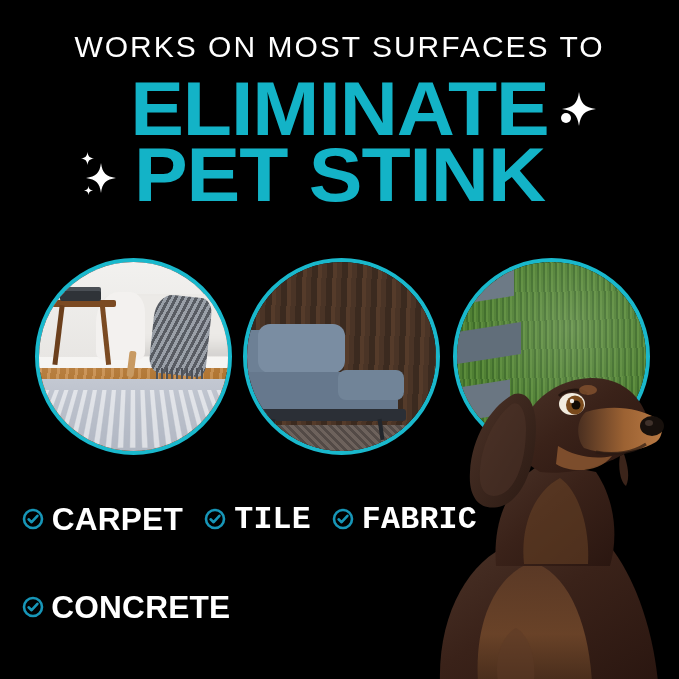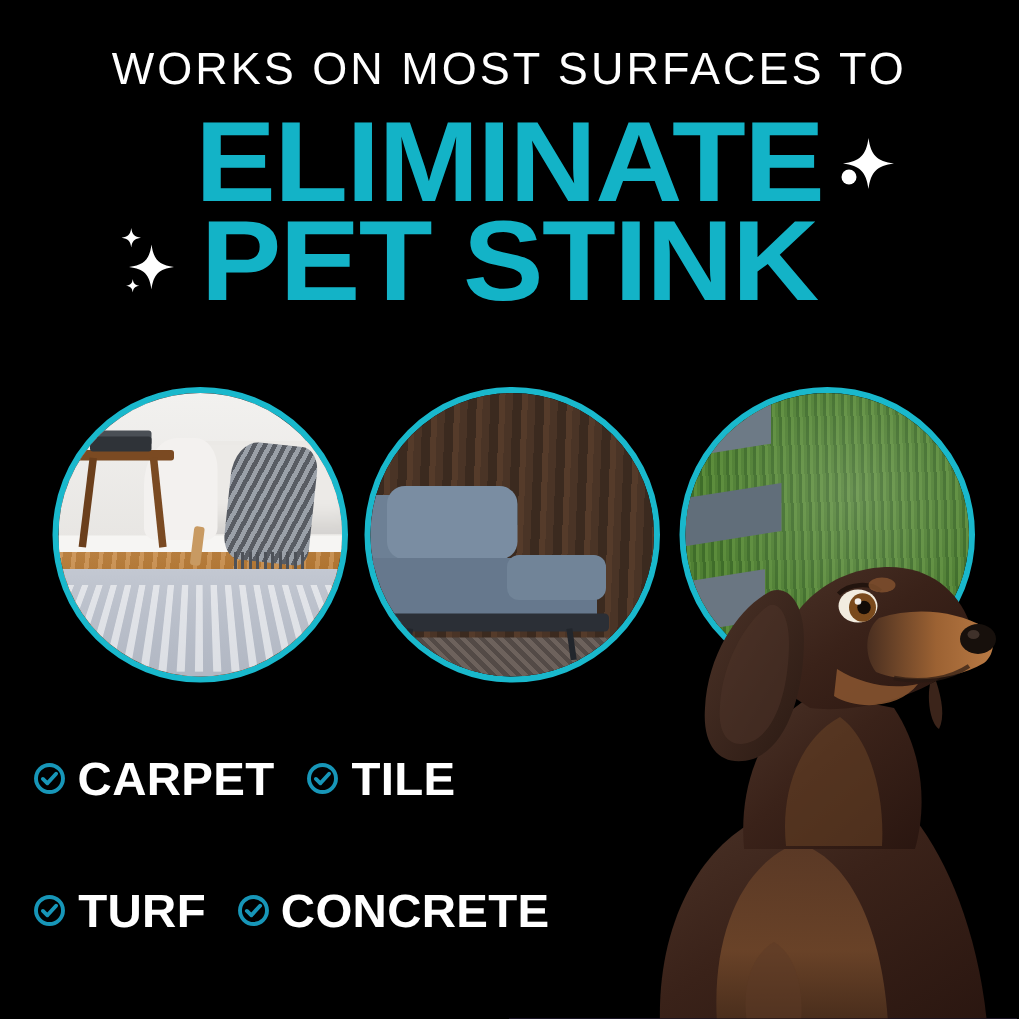--- a/index.html
+++ b/index.html
@@ -130,21 +130,21 @@
            background:#6a7682; transform:skewY(-9deg); }
 
   
   #dog { position:absolute; left:420px; top:360px; width:262px; height:322px; }
   #dog svg { display:block; }
 
   
   .bullets { position:absolute; left:22px; top:497px; }
   .brow { display:flex; align-items:center; height:44px; }
   .bitem { display:flex; align-items:center; white-space:nowrap;justify-content:flex-end; }
-  .bitem + .bitem { margin-left:22px; }
+  .bitem + .bitem { margin-left:22px;font-family:Liberation Mono, monospace; }
   .check { flex:0 0 auto; width:22px; height:22px; margin-right:9px; }
   .check svg { display:block; }
   .blabel {
     color:#ffffff; font-size:31px; font-weight:700;
     letter-spacing:0.2px; line-height:1; transform:scaleX(1.02);
   }
 </style>
 </head>
 <body>
 
@@ -290,35 +290,35 @@
       </div>
       <div class="bitem">
         <span class="check">
           <svg width="22" height="22" viewBox="0 0 22 22">
             <circle cx="11" cy="11" r="9" fill="none" stroke="#1796b8" stroke-width="2.6"></circle>
             <path d="M6.6 11.3 L9.6 14.2 L15.4 7.8" fill="none" stroke="#1796b8" stroke-width="2.6" stroke-linecap="round" stroke-linejoin="round"></path>
           </svg>
         </span>
         <span class="blabel">TILE</span>
       </div>
-    </div>
-
-    <div class="brow">
-    </div>
-
-    <div class="brow">
       <div class="bitem">
         <span class="check">
           <svg width="22" height="22" viewBox="0 0 22 22">
             <circle cx="11" cy="11" r="9" fill="none" stroke="#1796b8" stroke-width="2.6"></circle>
             <path d="M6.6 11.3 L9.6 14.2 L15.4 7.8" fill="none" stroke="#1796b8" stroke-width="2.6" stroke-linecap="round" stroke-linejoin="round"></path>
           </svg>
         </span>
-        <span class="blabel">TURF</span>
+        <span class="blabel">FABRIC</span>
       </div>
+    </div>
+
+    <div class="brow">
+    </div>
+
+    <div class="brow">
       <div class="bitem">
         <span class="check">
           <svg width="22" height="22" viewBox="0 0 22 22">
             <circle cx="11" cy="11" r="9" fill="none" stroke="#1796b8" stroke-width="2.6"></circle>
             <path d="M6.6 11.3 L9.6 14.2 L15.4 7.8" fill="none" stroke="#1796b8" stroke-width="2.6" stroke-linecap="round" stroke-linejoin="round"></path>
           </svg>
         </span>
         <span class="blabel">CONCRETE</span>
       </div>
     </div>

